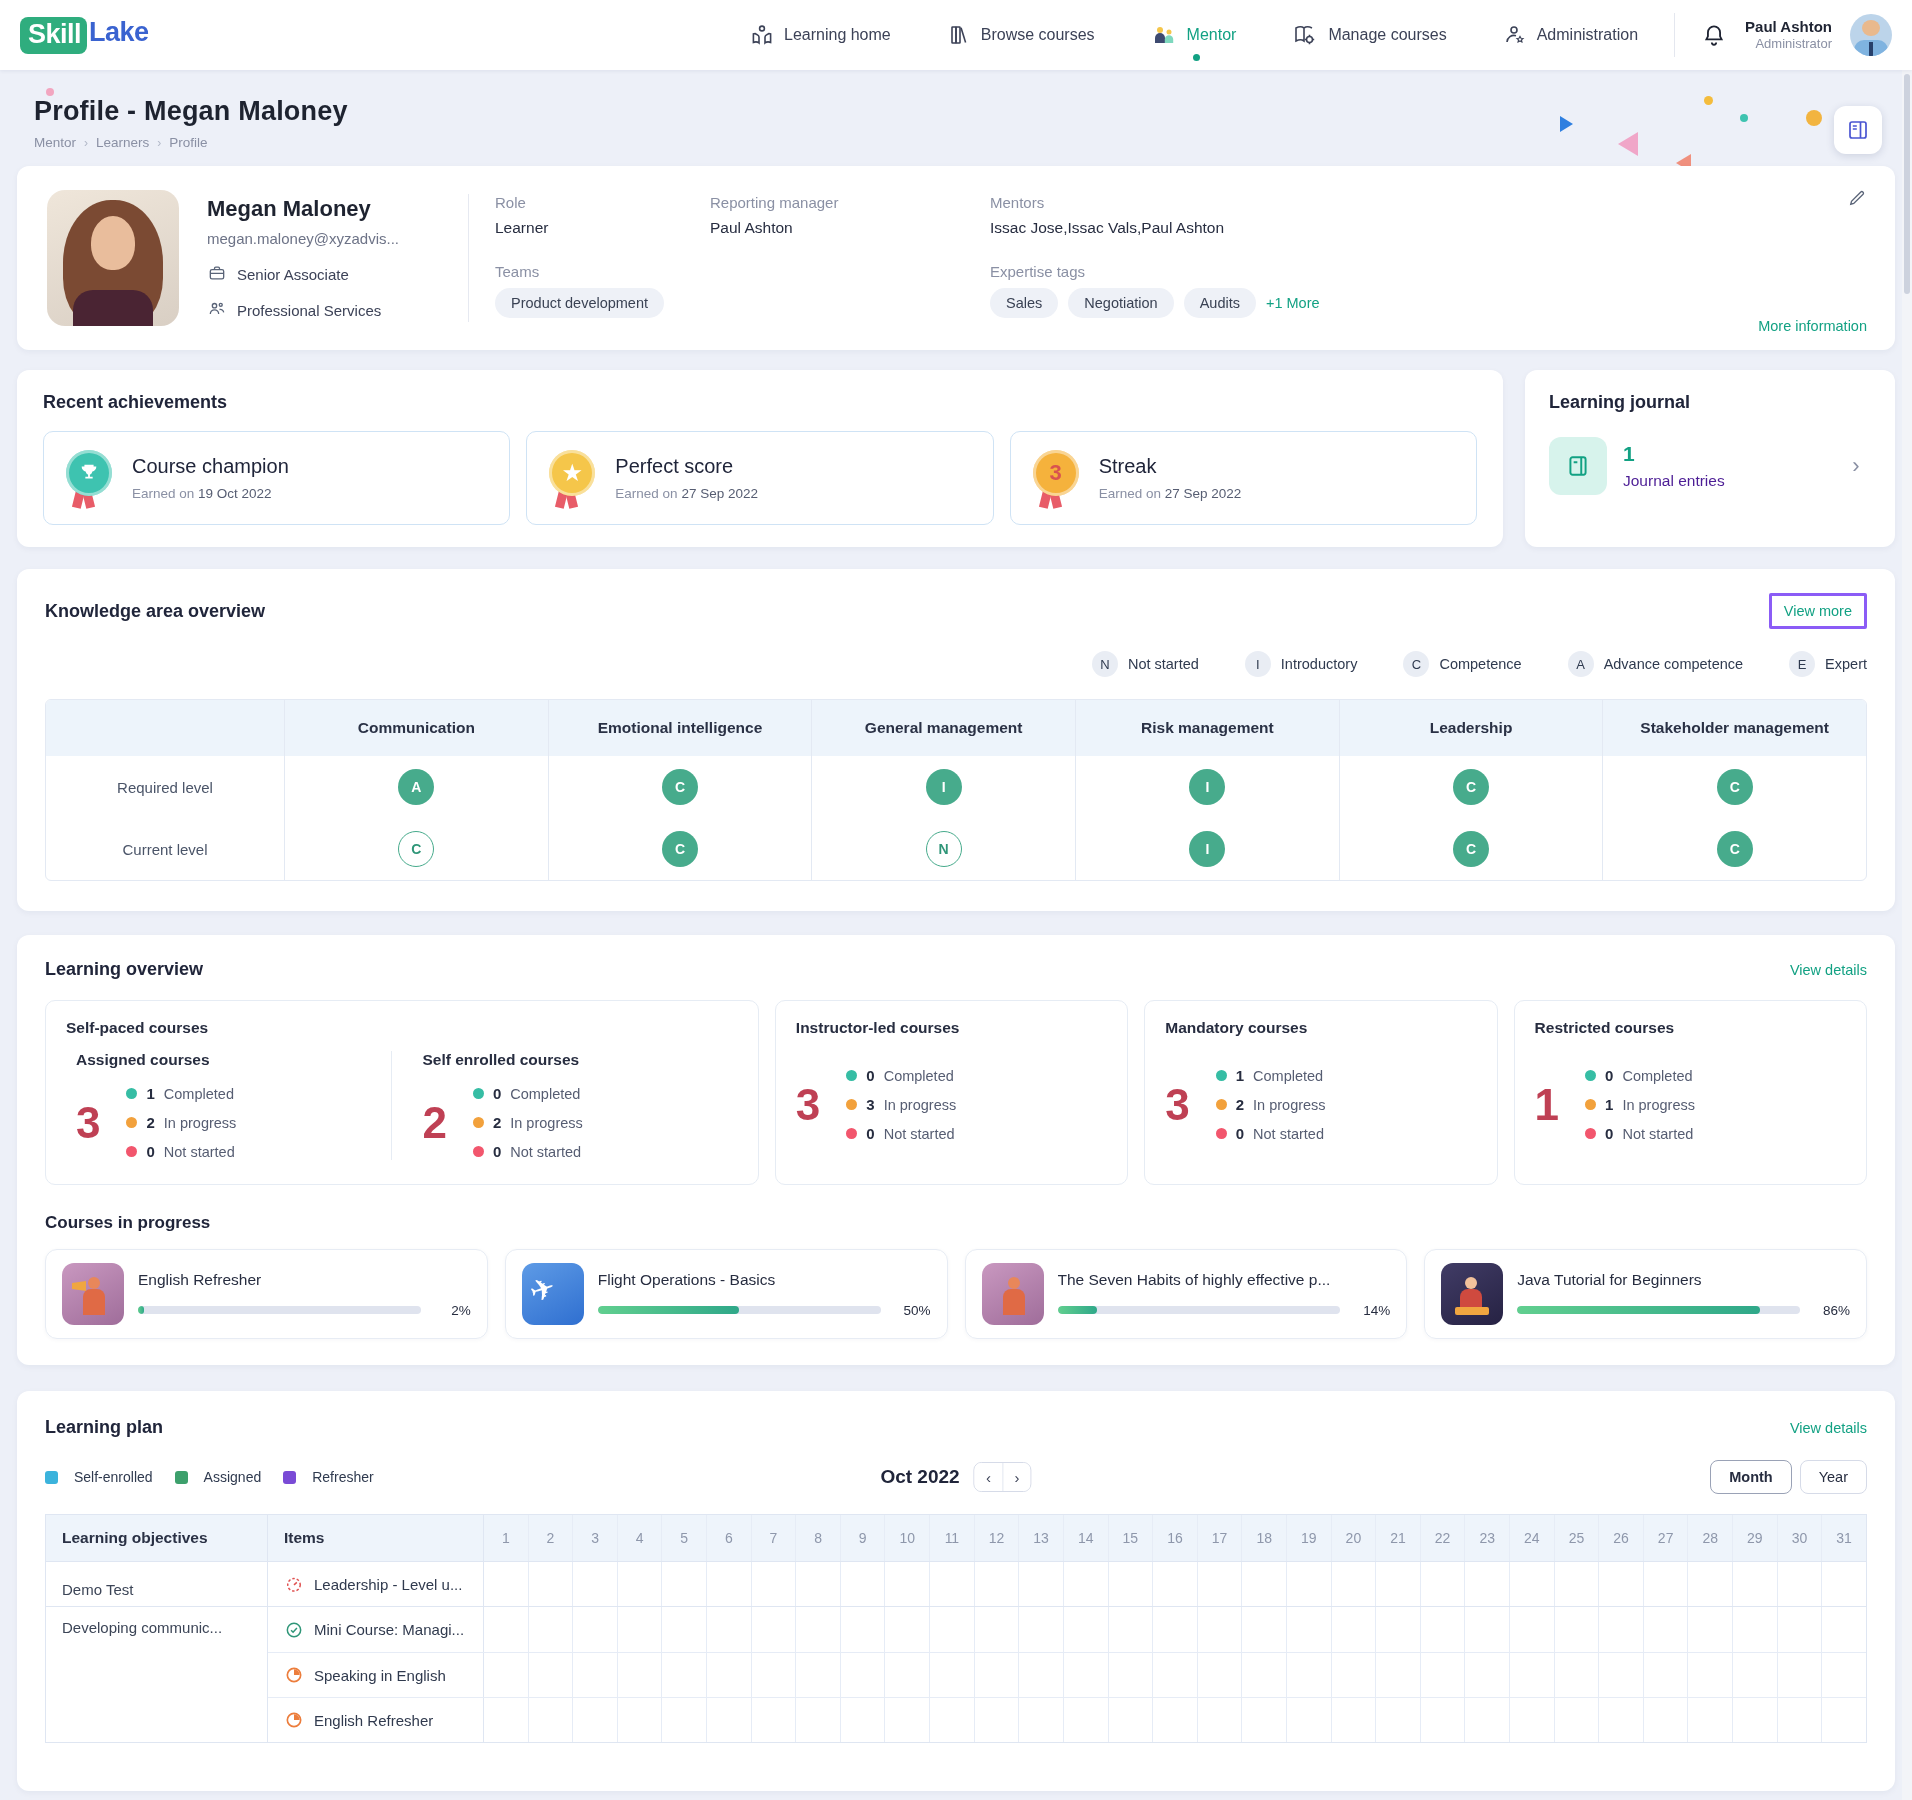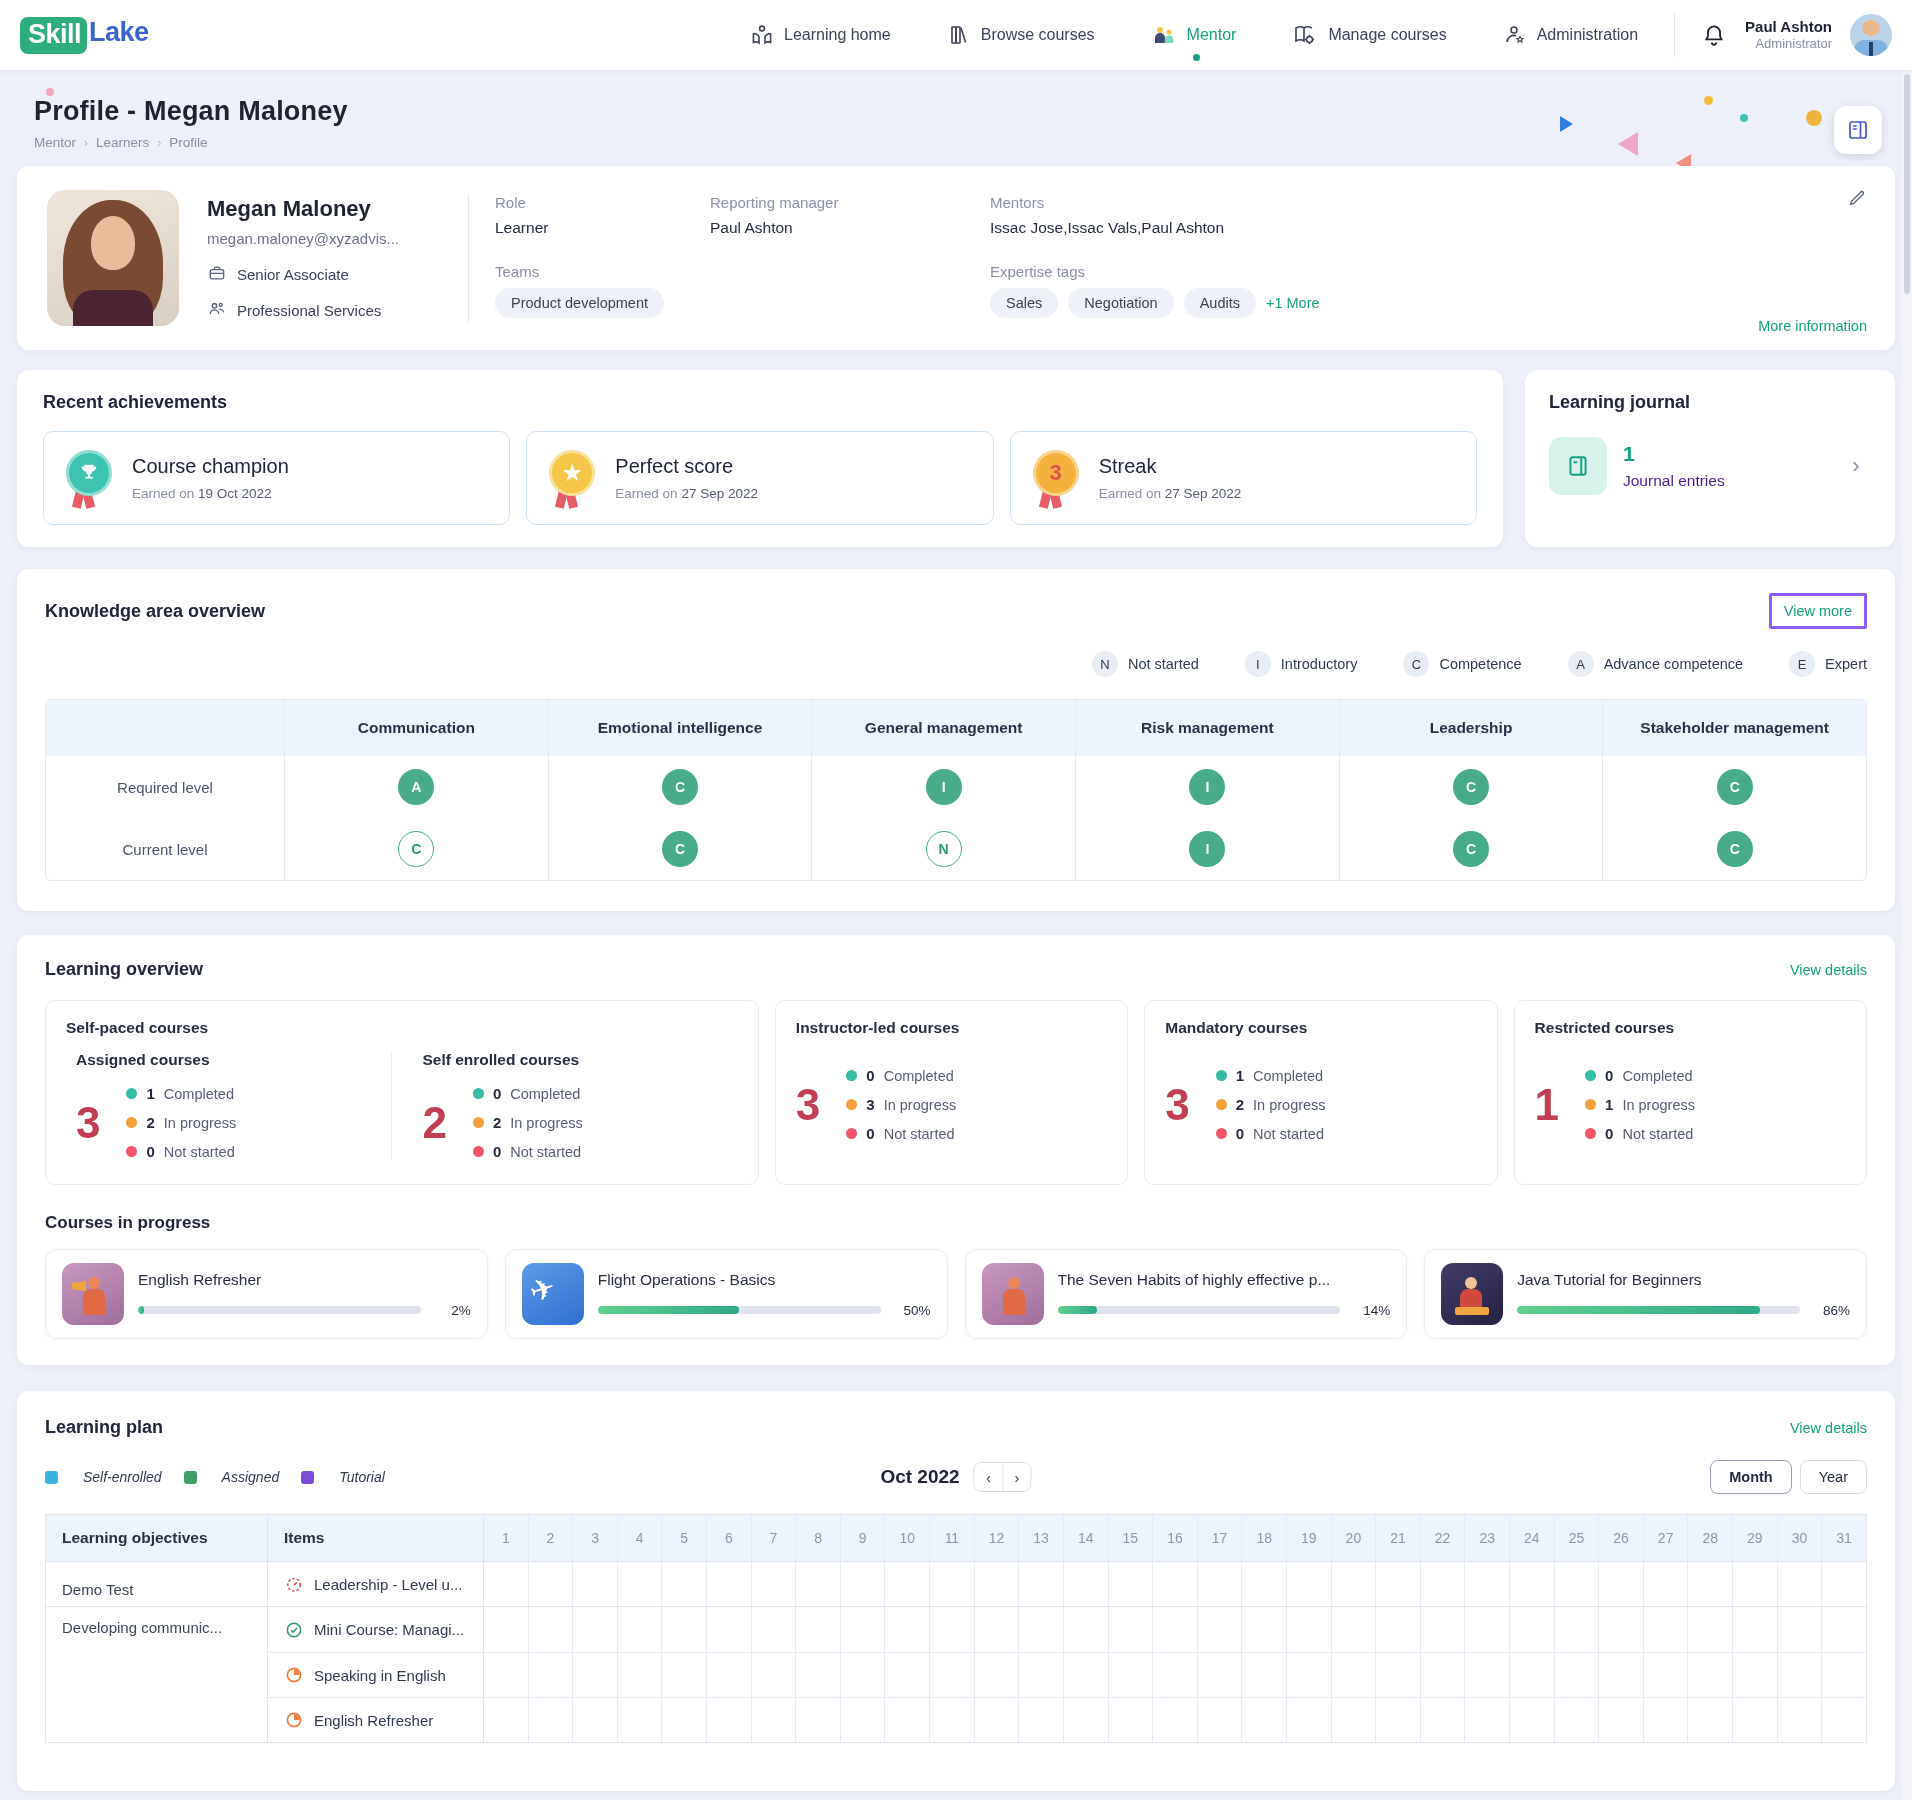--- a/index.html
+++ b/index.html
@@ -144,21 +144,21 @@
   .cip-bar-row { display:flex; align-items:center; gap:12px; margin-top:14px; }
   .bar-track { flex:1; height:8px; border-radius:5px; background:#dfe3ee; overflow:hidden; }
   .bar-fill { height:100%; border-radius:5px; background:linear-gradient(90deg,#61cf8f,#2fa889); }
   .cip-pct { font-size:13.5px; color:#272d40; width:38px; text-align:right; flex:none; }
 
   
   .lp-card { margin:26px 17px 0; padding:26px 28px; height:400px; }
   .lp-head { display:flex; justify-content:space-between; align-items:center; }
   .lp-controls { display:flex; align-items:center; margin-top:22px; position:relative; }
   .lp-legend { display:flex; gap:22px; align-items:center; font-size:14px; color:#2f3a4f; }
-  .lpl-item { display:flex; align-items:center; gap:25px;font-style:italic; }
+  .lpl-item { display:flex; align-items:center; gap:16px; }
   .lpl-sq { width:13px; height:13px; border-radius:3px; }
   .lp-month-group { position:absolute; left:50%; transform:translateX(-50%); display:flex; align-items:center; gap:14px; }
   .lp-month { font-size:19px; font-weight:800; color:#20253a; }
   .pager { display:flex; border:1px solid #d6dbe8; border-radius:8px; overflow:hidden; background:#fff; }
   .pager button { width:28px; height:28px; border:none; background:#fff; font-size:15px; color:#3c4257; cursor:pointer; }
   .pager button + button { border-left:1px solid #e3e7f0; }
   .lp-view-toggle { margin-left:auto; display:flex; gap:8px; }
   .toggle-btn { padding:8px 18px; border-radius:8px; font-size:14.5px; background:#fff; cursor:pointer; color:#272d40; }
   .toggle-btn.active { border:1.5px solid #9aa2b6; font-weight:700; }
   .toggle-btn.idle { border:1px solid #d6dbe8; }
@@ -718,21 +718,21 @@
       <span class="lpl-item">
           <span class="lpl-sq" style="background:#3bb3dc;"></span>
           <span>Self-enrolled</span>
         </span>
       <span class="lpl-item">
           <span class="lpl-sq" style="background:#3da06c;"></span>
           <span>Assigned</span>
         </span>
       <span class="lpl-item">
           <span class="lpl-sq" style="background:#7a4bd6;"></span>
-          <span>Tutorial</span>
+          <span>Refresher</span>
         </span>
     </div>
     <div class="lp-month-group">
       <span class="lp-month">Oct 2022</span>
       <span class="pager">
         <button>‹</button>
         <button>›</button>
       </span>
     </div>
     <div class="lp-view-toggle">

